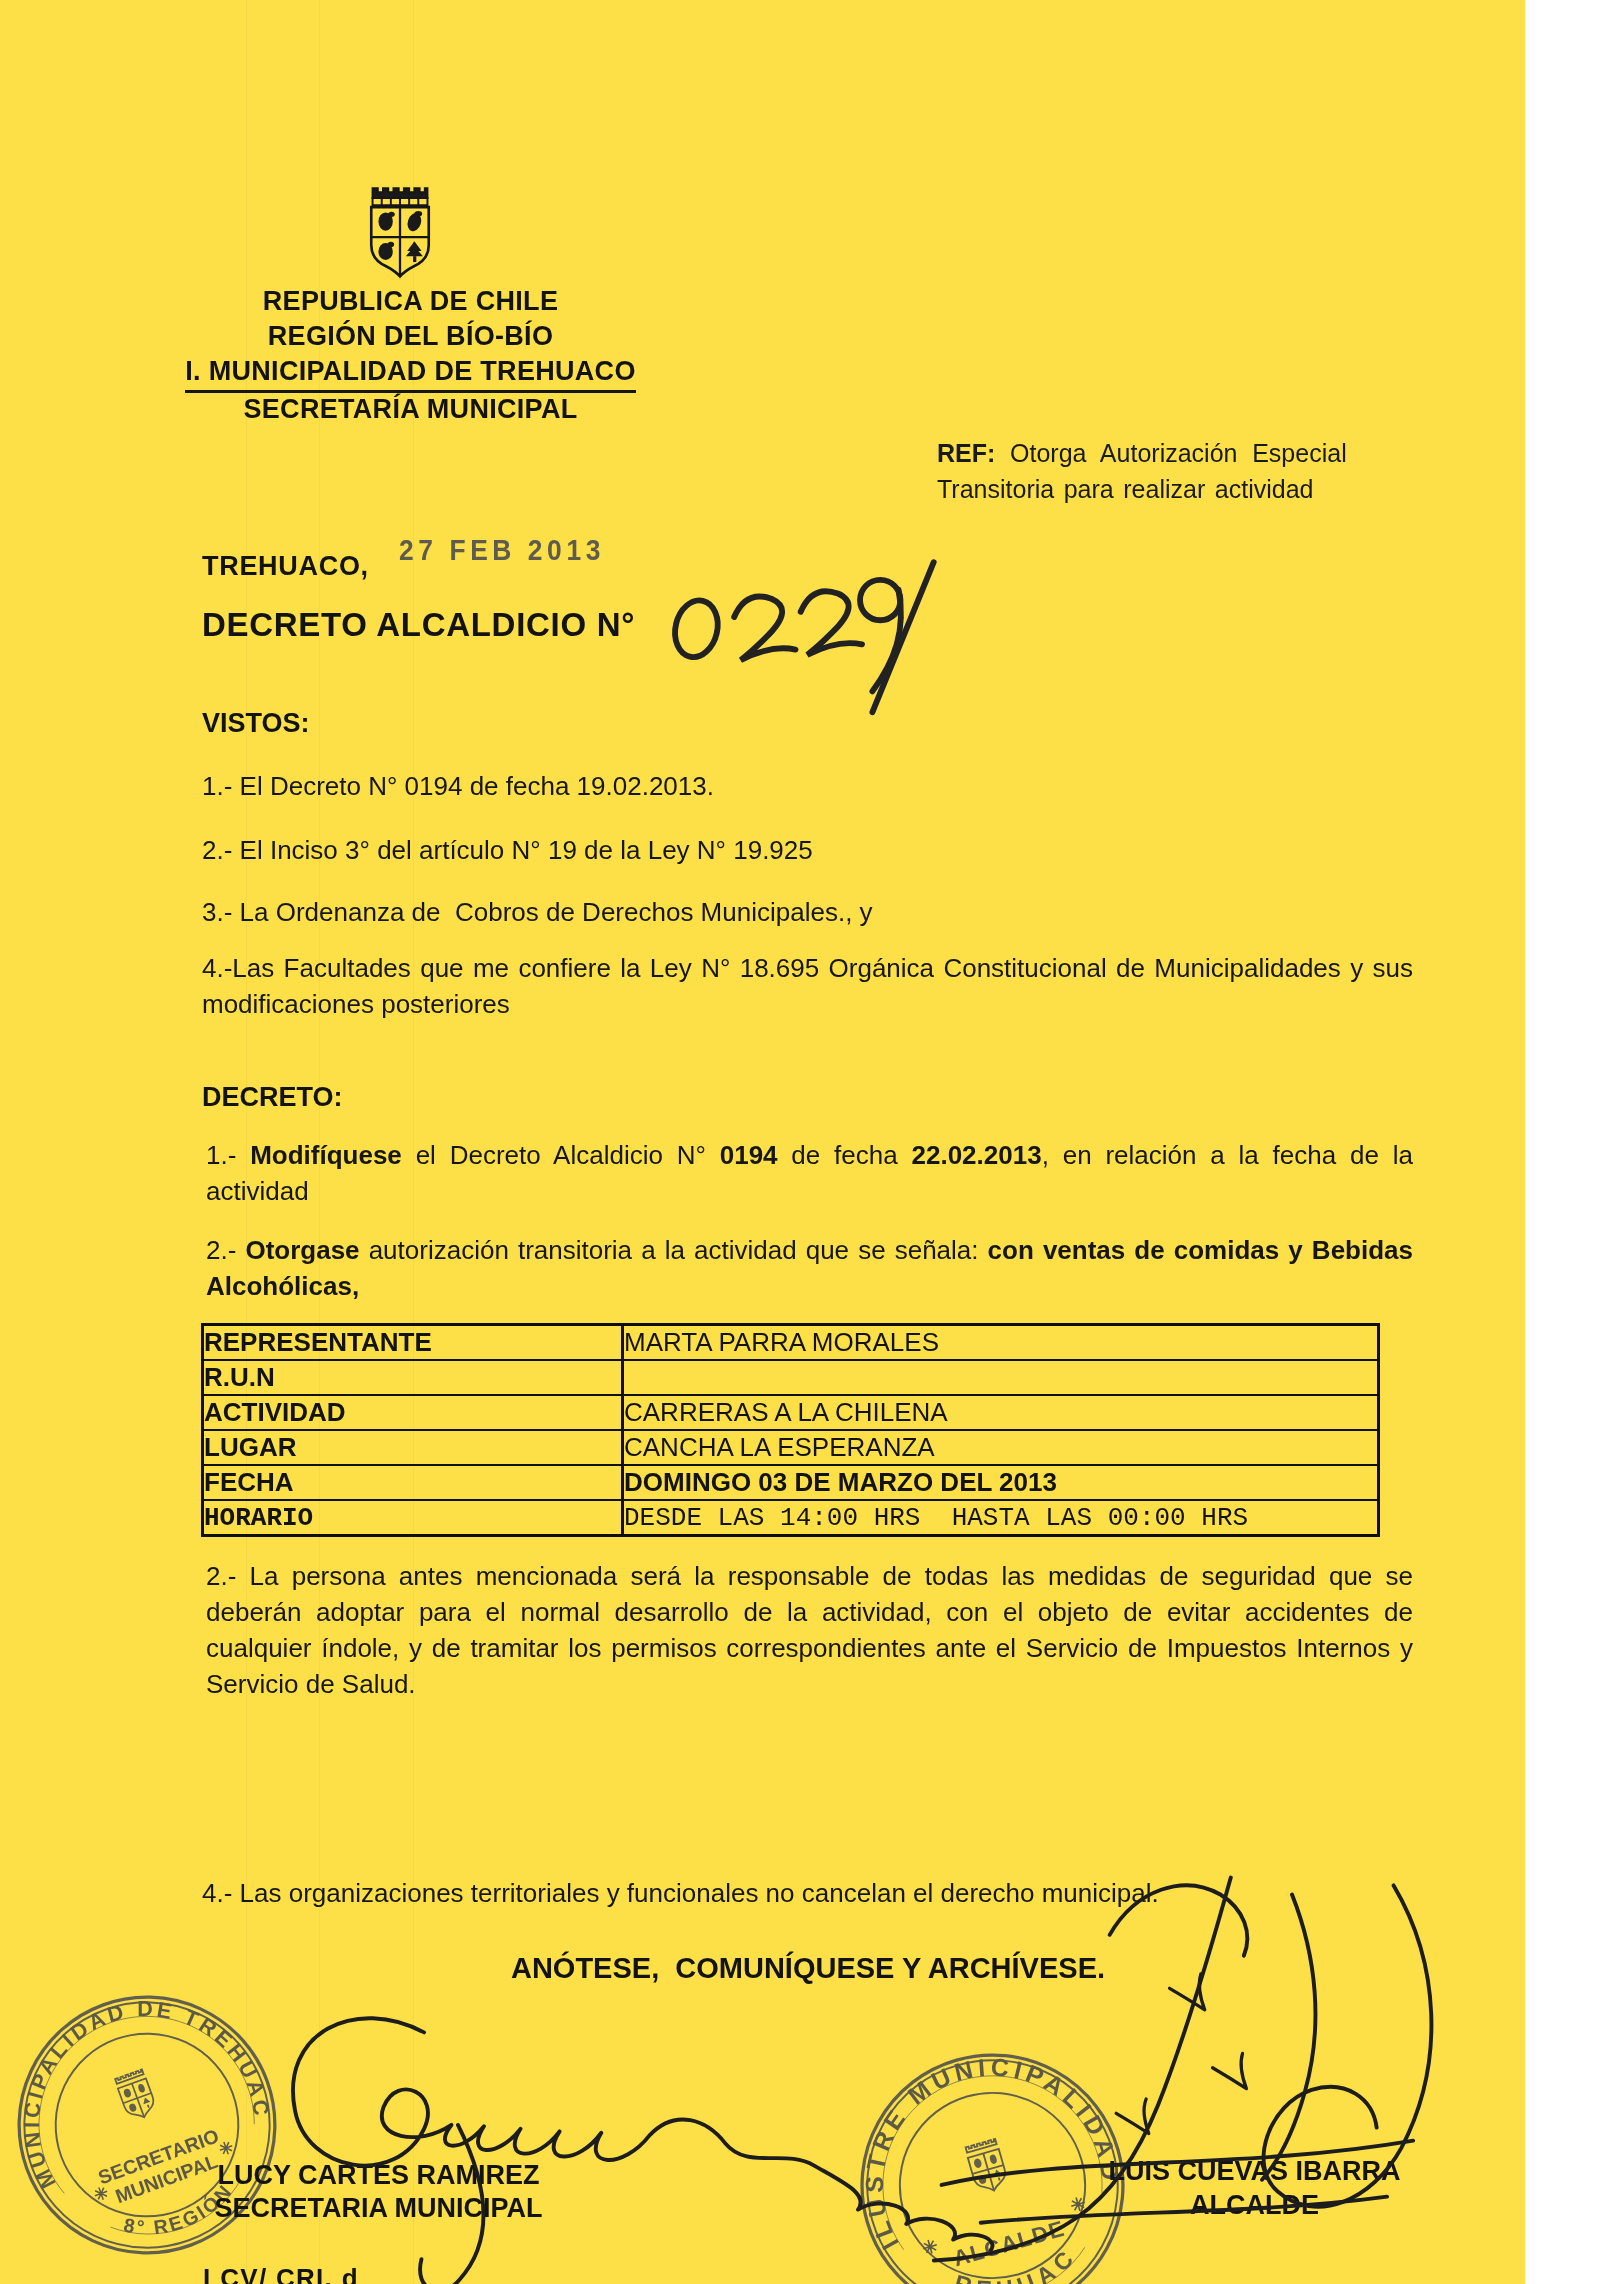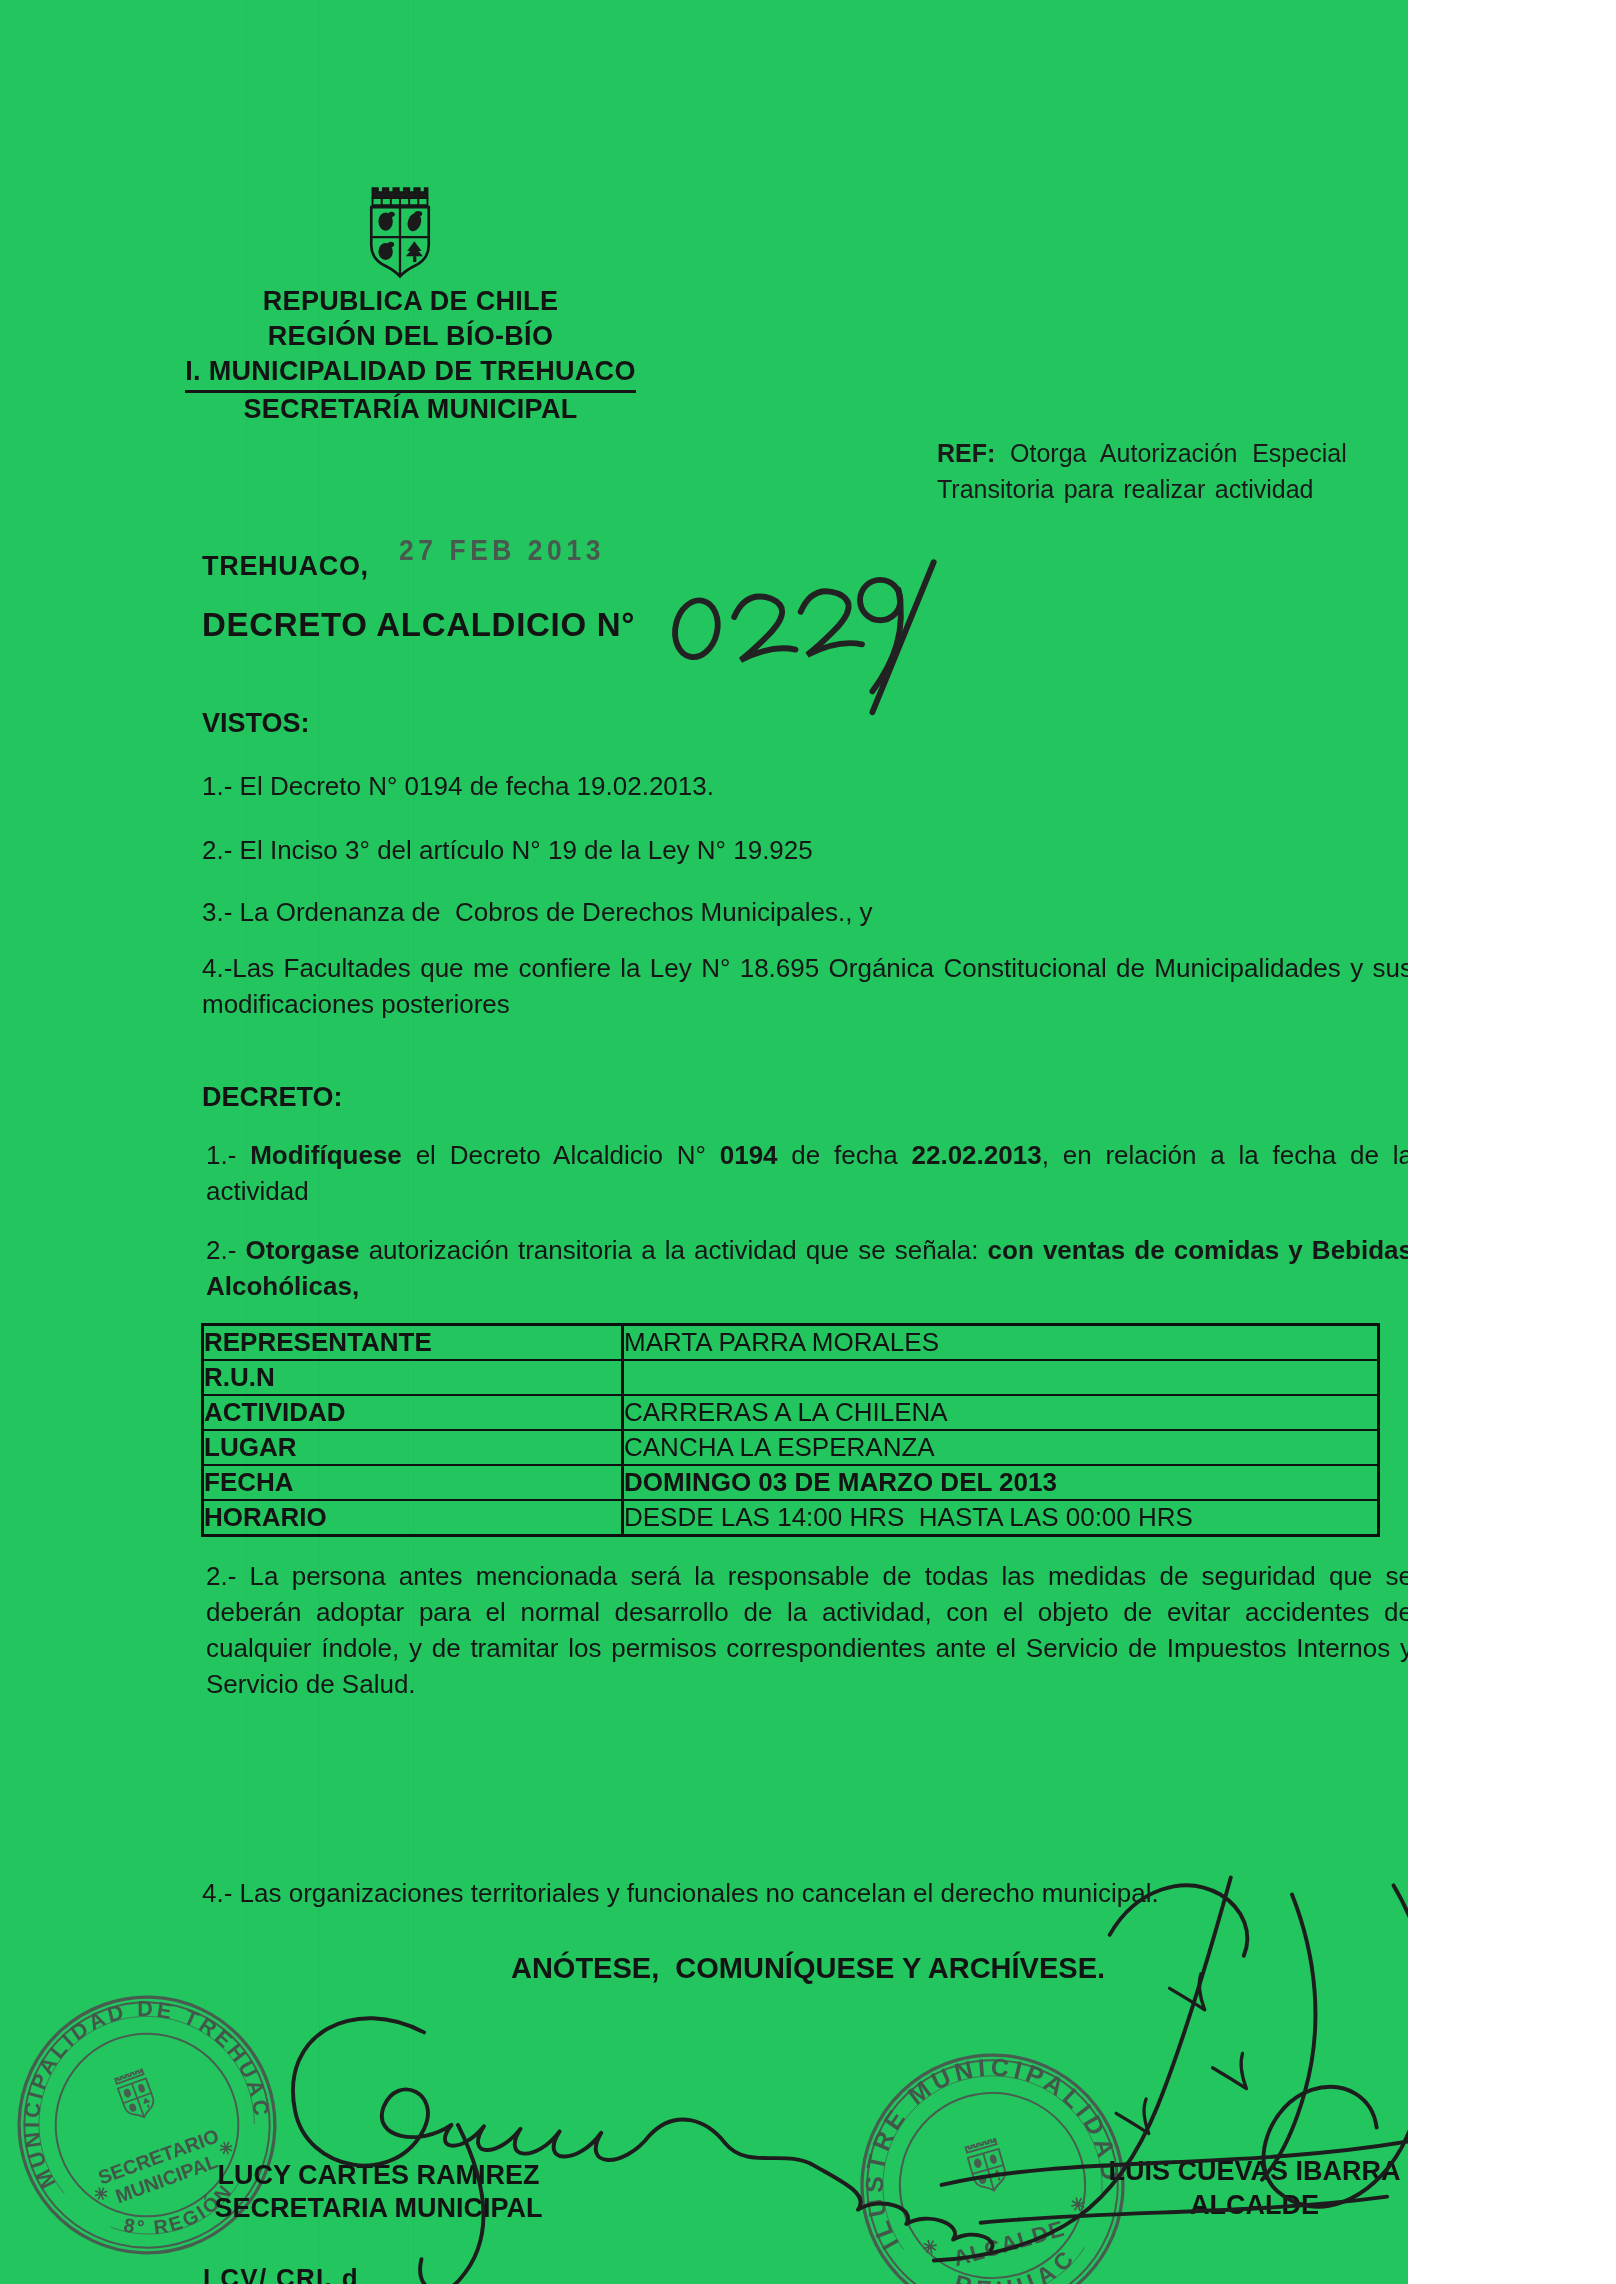--- a/index.html
+++ b/index.html
@@ -1,18 +1,18 @@
 <!DOCTYPE html>
 <html style="font-size:10.4px"><head>
 <meta charset="utf-8">
 <style>
   html,body{margin:0;padding:0;}
   .page{
-    position:relative;width:1408px;height:2284px;overflow:hidden;
-    background:#22c55e;color:#131313;
+    position:relative;width:1525px;height:2284px;overflow:hidden;
+    background:#fde047;color:#131313;
     font-family:"Liberation Sans",sans-serif;
   }
   .abs{position:absolute;}
   .scanline{position:absolute;top:0;bottom:0;width:1.3px;background:rgba(70,70,70,.05);}
   .hdr{font-weight:bold;font-size:27px;letter-spacing:0.3px;text-align:center;width:521px;left:150px;}
   .hdr-underline{border-bottom:3.3px solid #151515;padding-bottom:2.6px;display:inline-block;}
   .ref-line{font-size:25px;width:456px;color:#1a1a1a;}
   .ref-label{font-weight:bold;}
   .city{font-weight:bold;font-size:27px;letter-spacing:0.7px;margin-top:15px;}
   .stamp-date{
@@ -22,21 +22,21 @@
   }
   .doc-title{font-weight:bold;font-size:33px;letter-spacing:0.7px;}
   .heading{font-weight:bold;font-size:27px;}
   .body-text{font-size:26px;line-height:36px;text-align:justify;color:#161616;}
   .line{white-space:pre;}
   .seg-b{font-weight:bold;}
   .closing{font-weight:bold;font-size:29px;white-space:pre;text-align:center;width:1108px;left:254px;}
   
   .permit{left:201px;top:1323px;width:1173px;border:3.9px solid #0e0e0e;background:transparent;}
   .prow{display:flex;height:33px;border-bottom:2.6px solid #101010;}
-  .prow:last-child{border-bottom:none;}
+  .prow:last-child{border-bottom:none;font-family:Liberation Mono, monospace;}
   .pcell{display:flex;align-items:center;font-size:26px;white-space:pre;box-sizing:border-box;}
   .plabel{width:420px;font-weight:bold;border-right:3.3px solid #101010;}
   .pvalue{flex:1;position:relative;}
   .pvalue.bold{font-weight:bold;border-radius:7px;}
   .redaction{
     position:absolute;left:5.2px;top:2px;width:256px;height:19.6px;z-index:0;
     background:#2e2e2e;opacity:.85;border-radius:9.8px;transform:rotate(-.9deg);
   }
   .redacted-text{position:relative;z-index:1;}
   .sig-block{text-align:center;font-weight:bold;font-size:27px;line-height:33px;z-index:3;}

